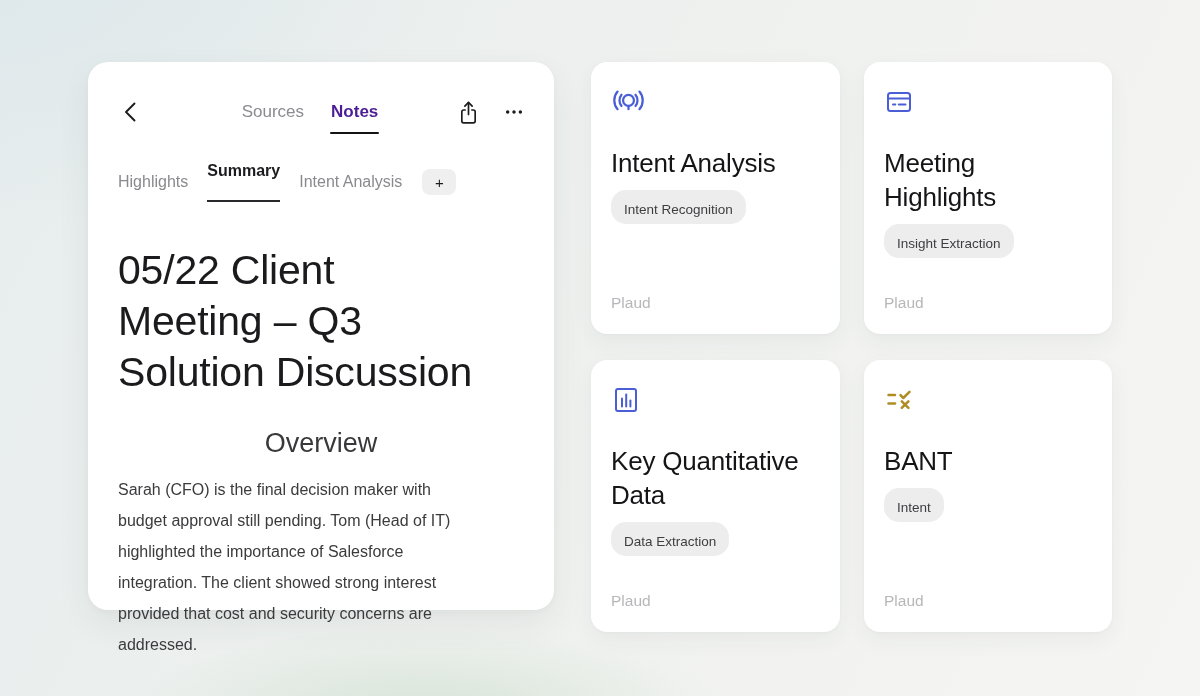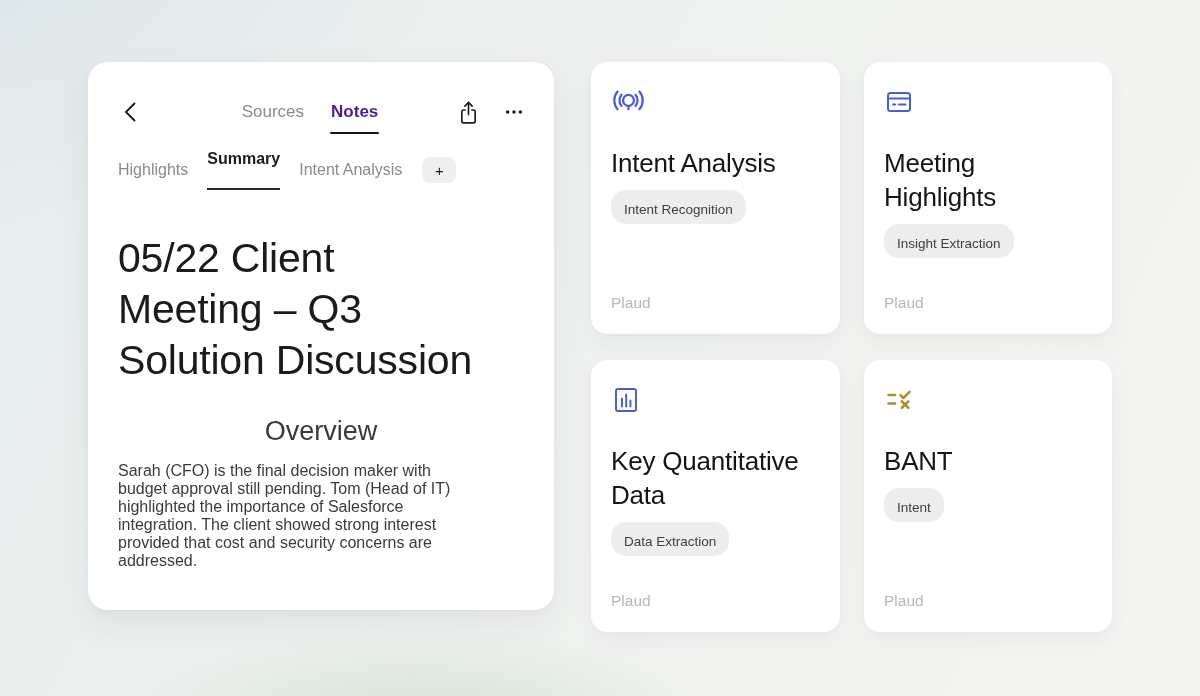--- a/index.html
+++ b/index.html
@@ -37,21 +37,21 @@
   .top-tab.active { color: #4c1d95; font-weight: 700; }
   .top-tab.active::after {
     content: ""; position: absolute; left: -1px; right: -1px; bottom: -12px;
     height: 2.5px; background: #141416; border-radius: 2px;
   }
   .nav-actions { display: flex; align-items: center; gap: 23px; }
   .icon-btn { display: flex; align-items: center; justify-content: center; cursor: pointer; }
 
   .section-tabs {
     display: flex; align-items: center; gap: 19px;
-    padding: 0 30px; margin-top: 24px;
+    padding: 0 30px; margin-top: 36px;
     font-size: 16px;
   }
   .section-tab { color: #8a8a8e; cursor: pointer; }
   .section-tab.active {
     color: #1c1c1e; font-weight: 700;
     border-bottom: 2px solid #29292b; padding-bottom: 20px;
   }
   .add-tab-btn {
     width: 34px; height: 26px; background: #efefef; border-radius: 8px;
     display: flex; align-items: center; justify-content: center;
@@ -62,21 +62,21 @@
     margin: 43px 30px 0 30px; max-width: 366px;
     font-size: 41px; line-height: 51px; font-weight: 400;
     color: #1b1b1d; letter-spacing: -0.2px;
   }
   .overview-heading {
     margin: 27px 30px 0 30px;
     font-size: 27px; line-height: 36px; font-weight: 400; color: #39393b; text-align: center;
   }
   .overview-body {
     margin: 13px 30px 0 30px; max-width: 361px;
-    font-size: 16px; line-height: 18px; color: #3b3b3d;
+    font-size: 16px; line-height: 31px; color: #3b3b3d;
   }
 
   
   .template-grid {
     position: absolute; left: 591px; top: 62px;
     display: grid;
     grid-template-columns: 249px 248px;
     grid-template-rows: 272px 272px;
     column-gap: 24px; row-gap: 26px;
   }

